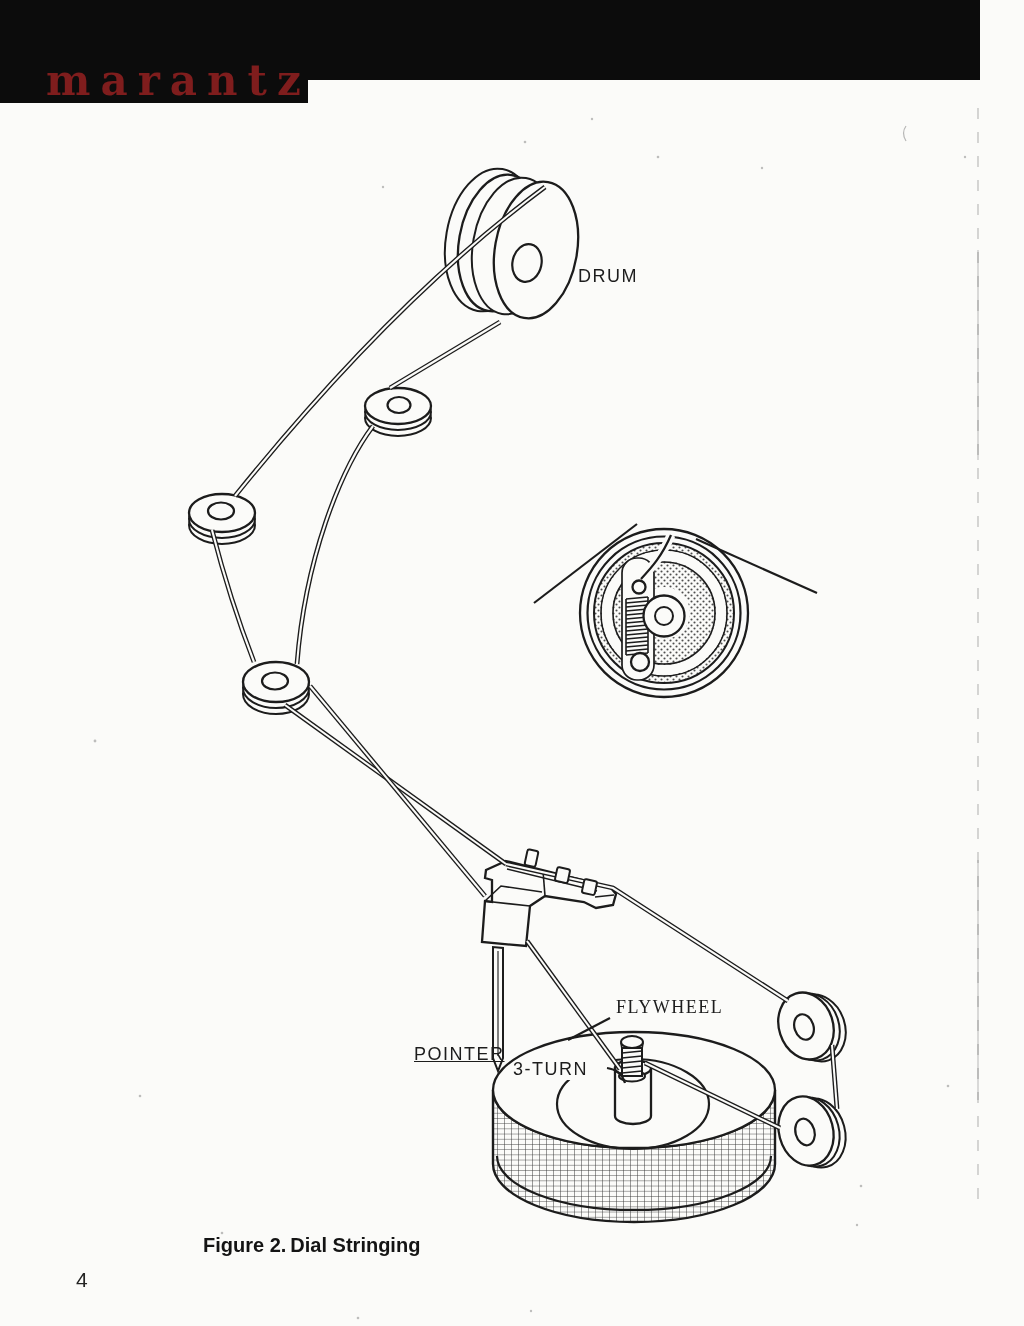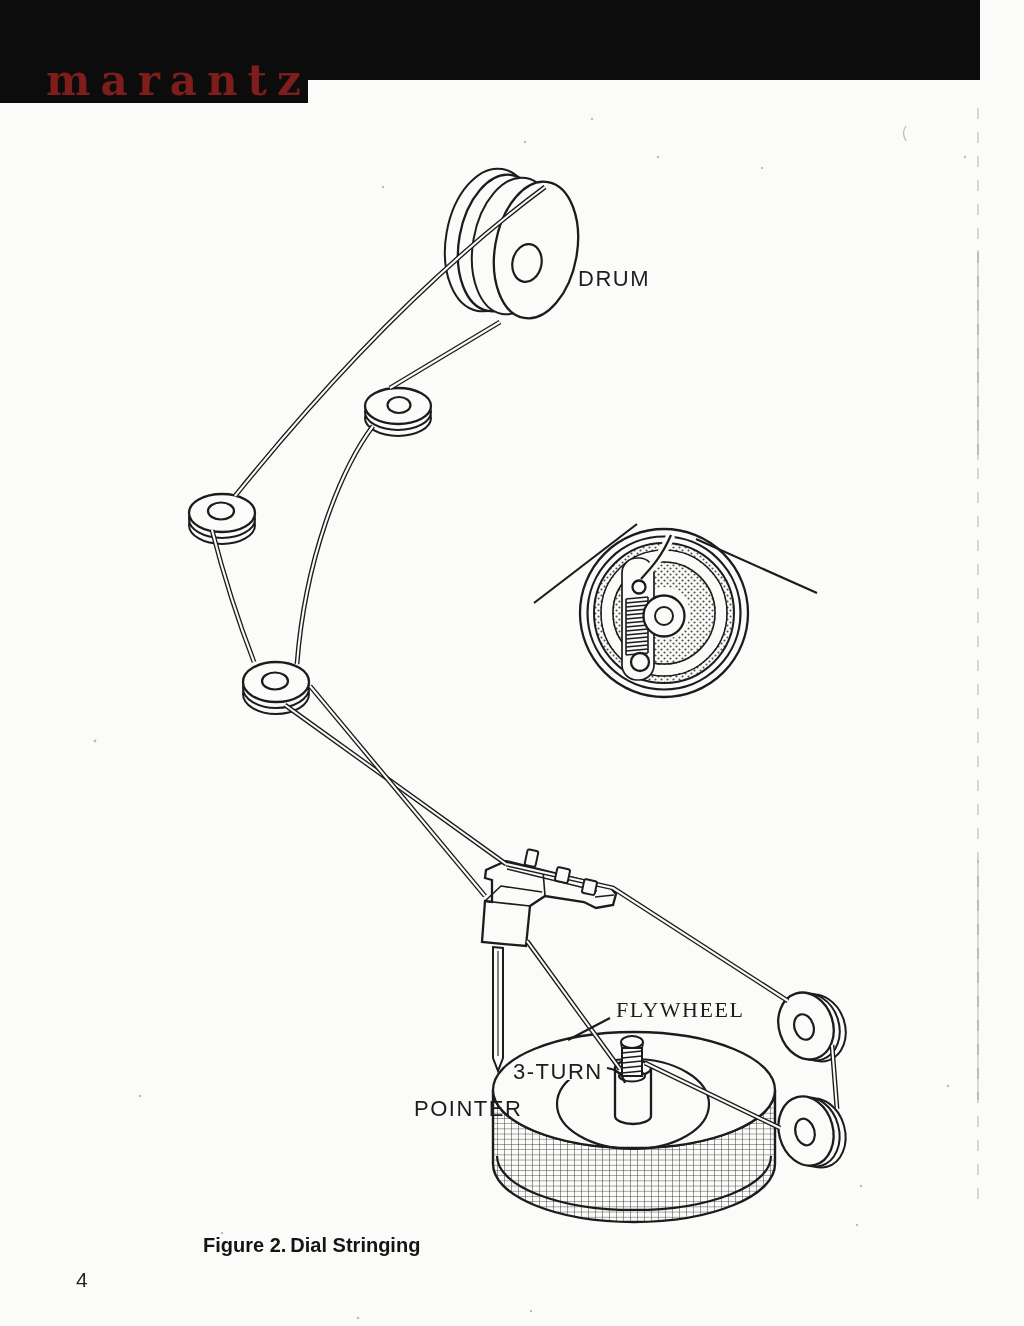--- a/index.html
+++ b/index.html
@@ -11,26 +11,26 @@
   .hdr-bar{position:absolute;left:0;top:0;width:980px;height:80px;background:#0c0c0c;}
   .hdr-tab{position:absolute;left:0;top:78px;width:308px;height:25px;background:#0c0c0c;}
   .brand{
     position:absolute;left:46px;top:60px;
     font-family:"DejaVu Serif","Liberation Serif",serif;
     font-weight:bold;font-size:42px;line-height:42px;letter-spacing:10px;
     color:#7f1d1d;
   }
   .diagram-svg{position:absolute;left:0;top:0;width:1024px;height:1326px;}
   .lbl{
-    position:absolute;font-size:22px;letter-spacing:1.5px;white-space:nowrap;
+    position:absolute;font-size:18px;letter-spacing:1.5px;white-space:nowrap;
     color:#1d1d1d;
   }
   .lbl-drum{left:578px;top:266px;}
   .lbl-flywheel{left:616px;top:997px;font-family:Liberation Serif, serif;}
-  .lbl-pointer{left:414px;top:1096px;}
+  .lbl-pointer{left:414px;top:1044px;text-decoration:underline;}
   .lbl-3turn{left:513px;top:1059px;}
   .caption{
     position:absolute;left:203px;top:1234px;display:flex;gap:4px;
     font-weight:bold;font-size:20px;color:#141414;
   }
   .pageno{position:absolute;left:76px;top:1268px;font-size:21px;color:#242424;}
   
   .ln{fill:none;stroke:#1c1c1c;stroke-width:2.2;}
   .lnf{fill:#fbfbf9;stroke:#1c1c1c;stroke-width:2.3;}
   .lnf2{fill:#fbfbf9;stroke:#1c1c1c;stroke-width:2;}

